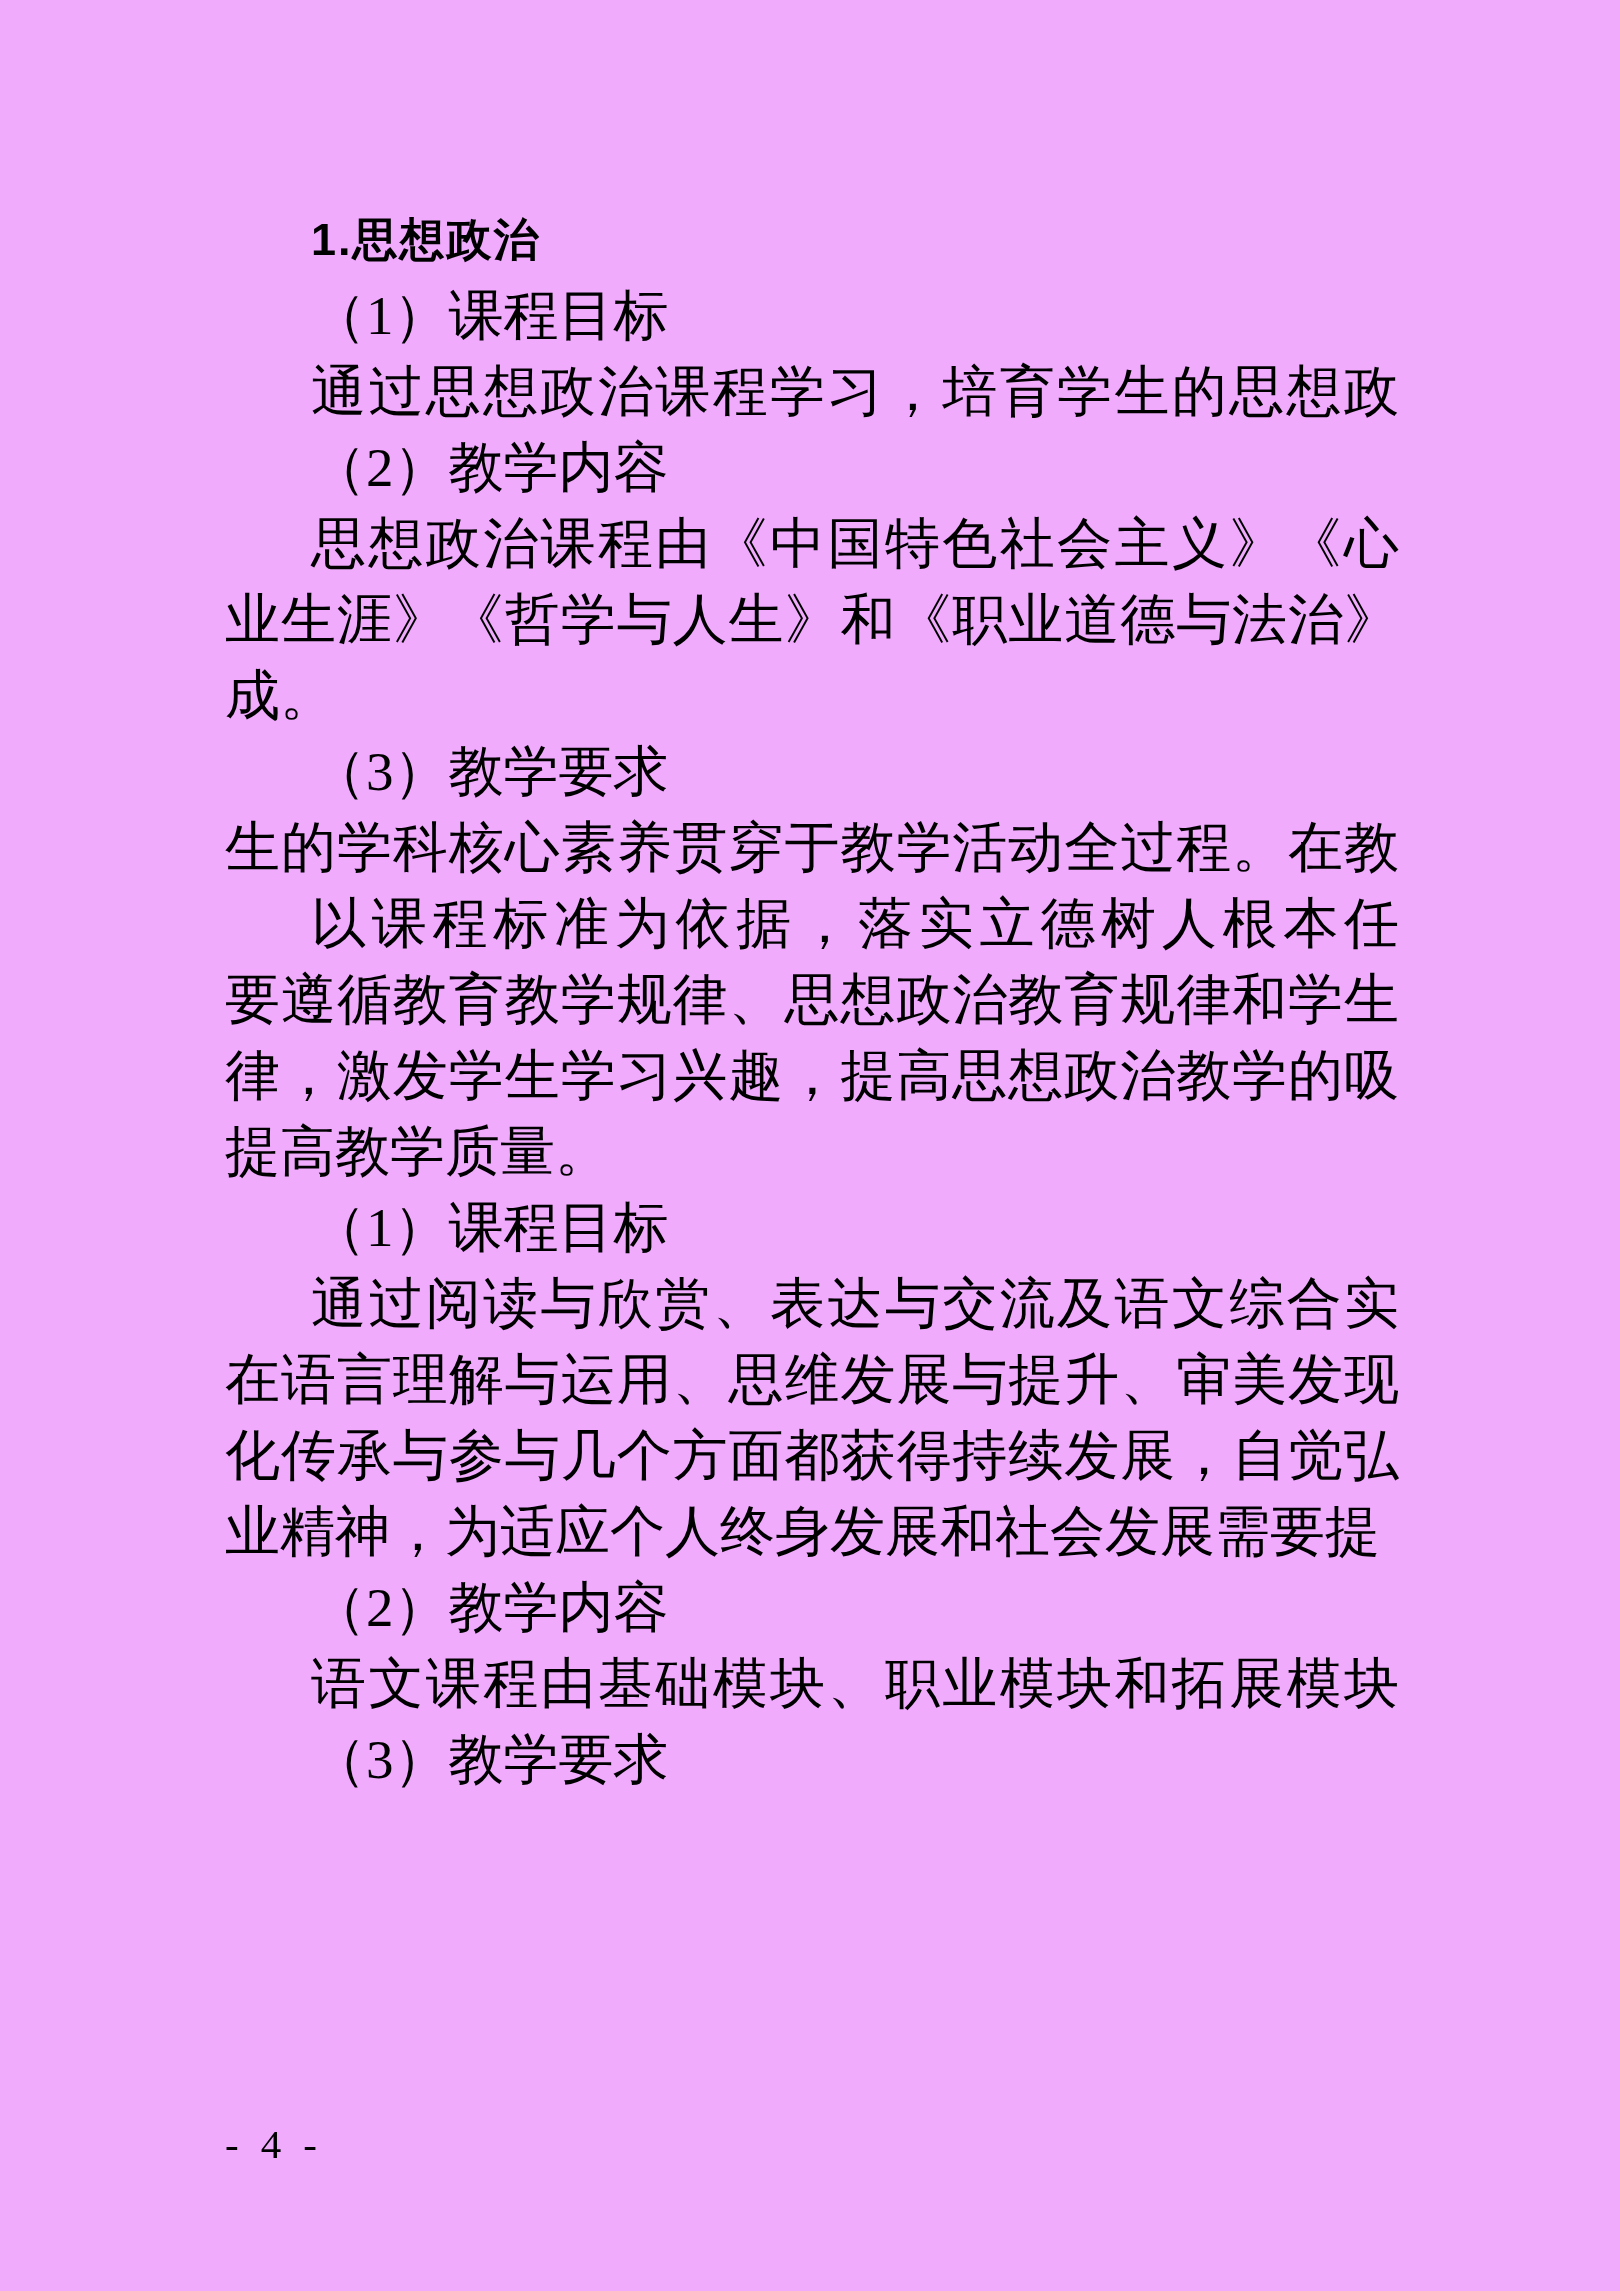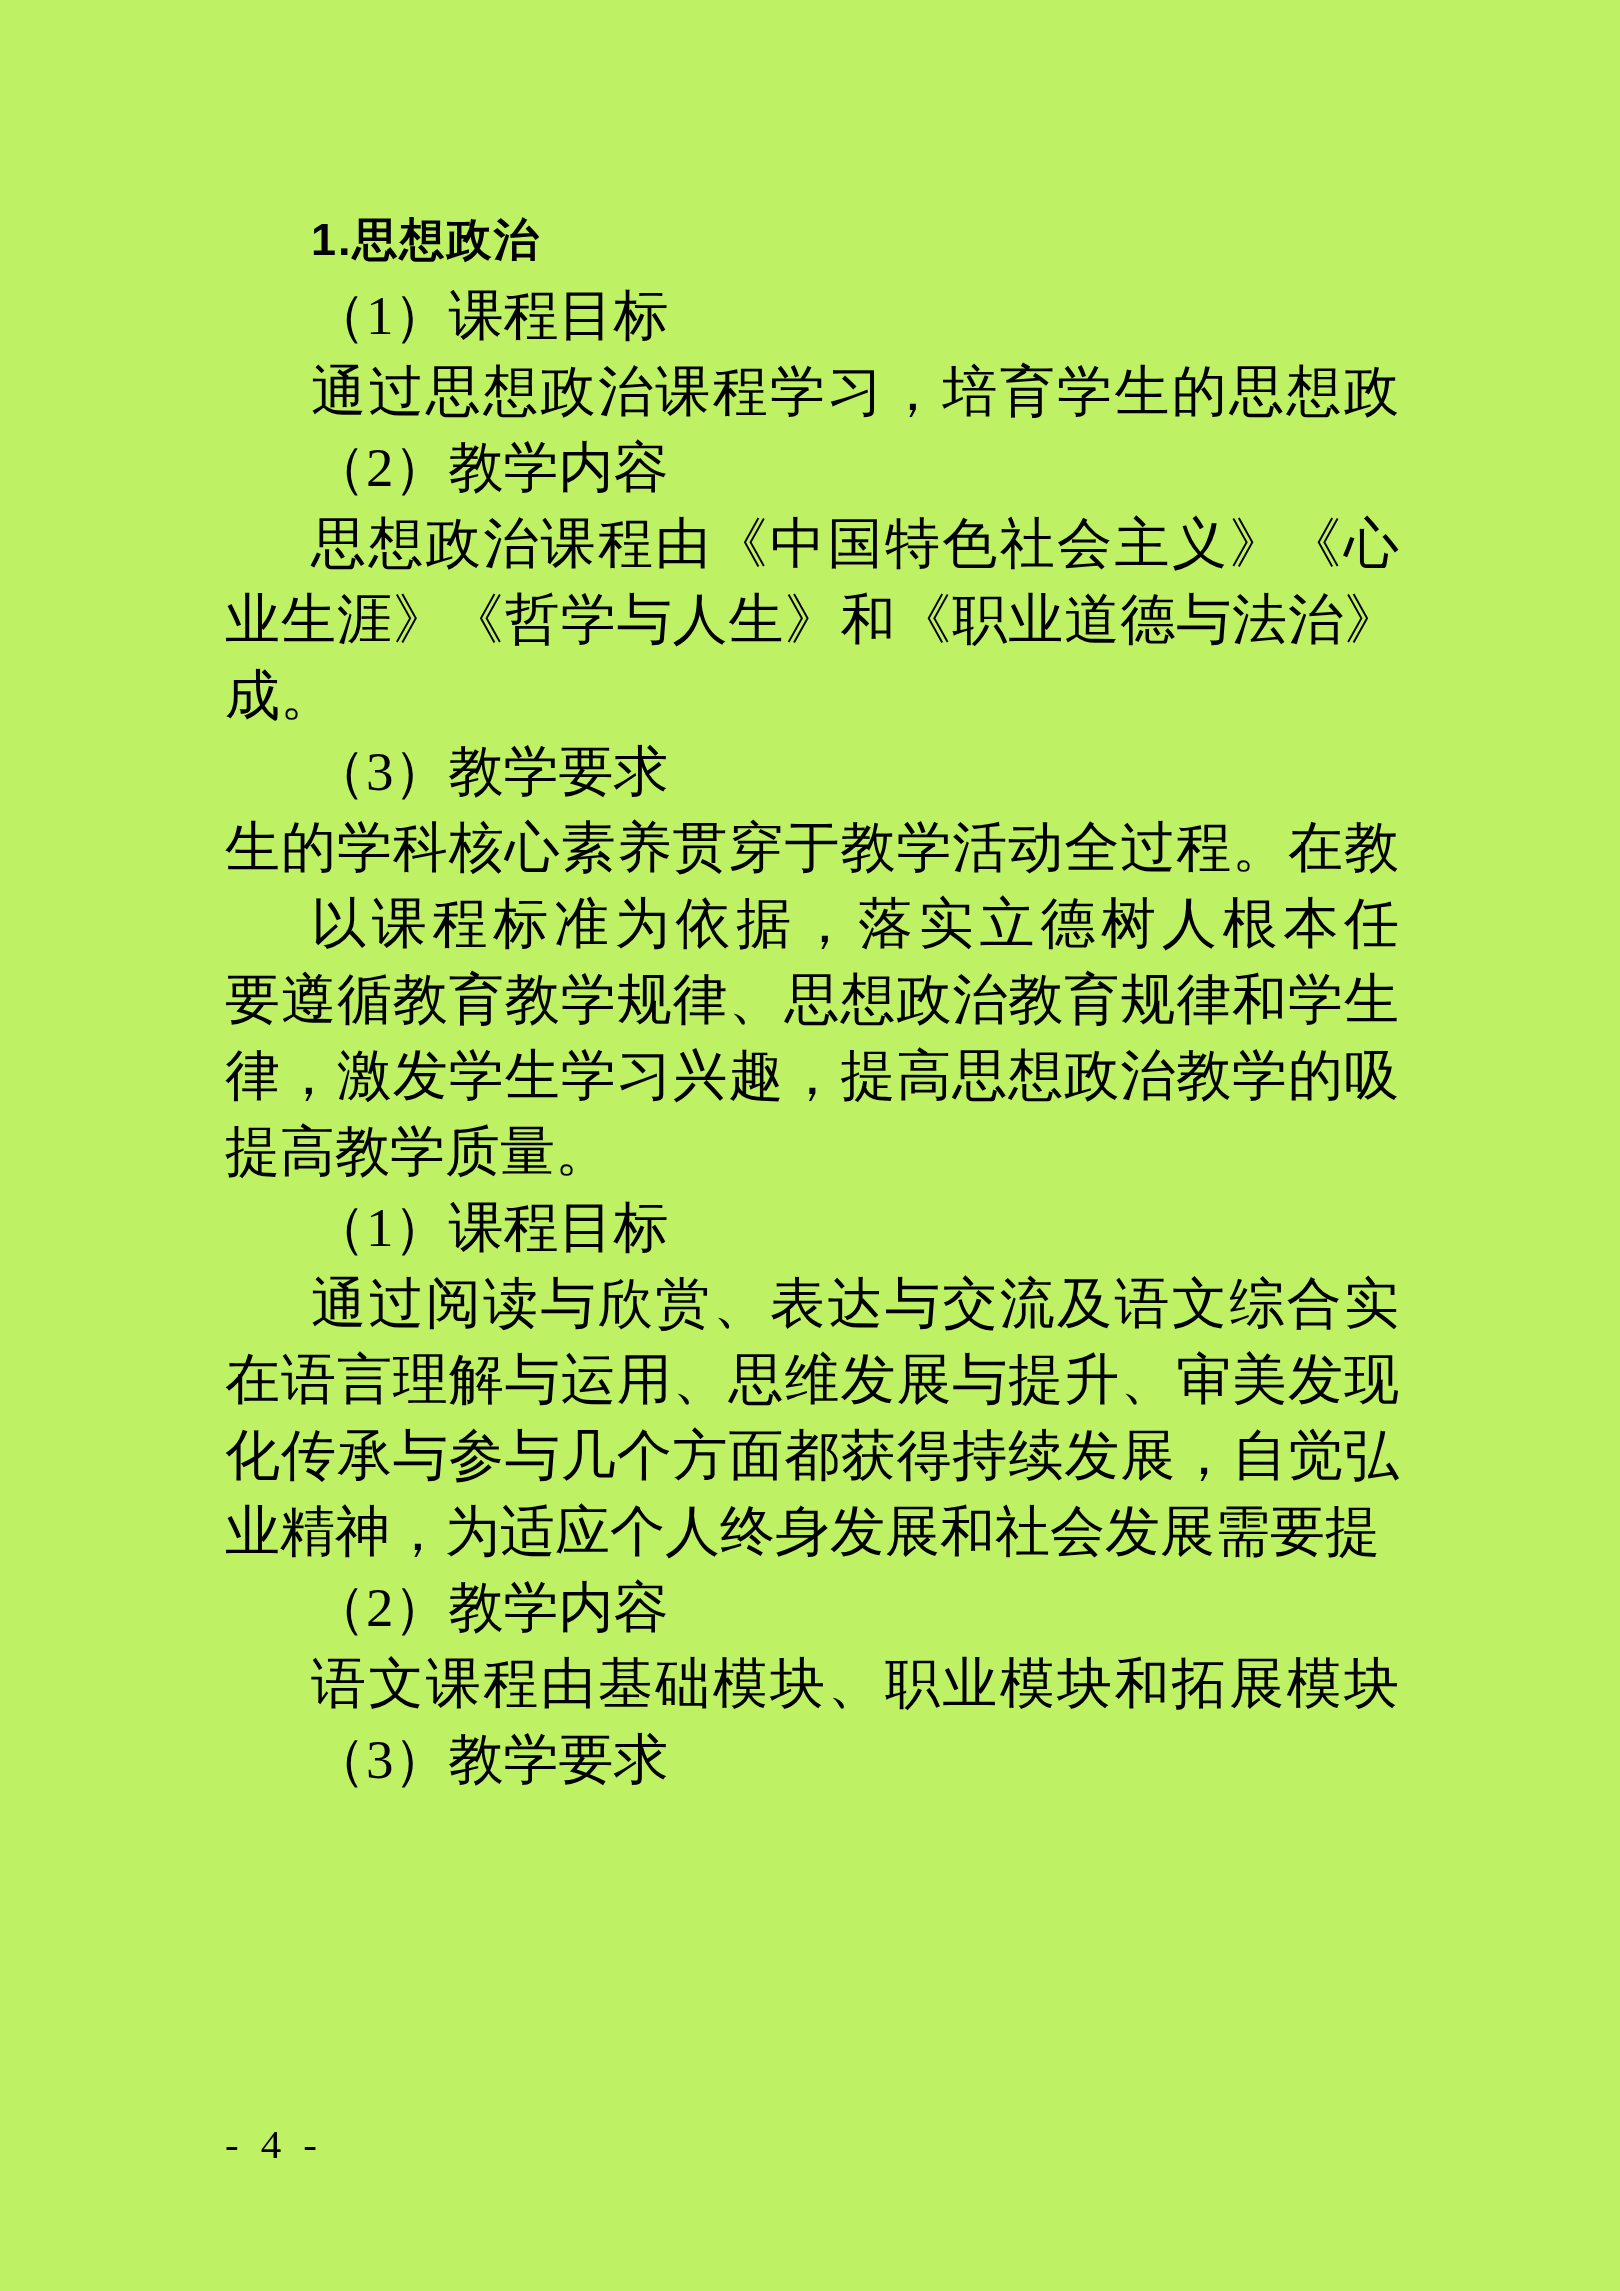--- a/index.html
+++ b/index.html
@@ -1,20 +1,20 @@
 <!DOCTYPE html>
 <html><head>
 <meta charset="utf-8">
 <style>
   html, body { margin: 0; padding: 0; }
   .page {
     position: relative;
     width: 1620px;
     height: 2292px;
-    background: #bef264;
+    background: #f0abfc;
     color: #000000;
     font-family: "Liberation Serif", serif;
     overflow: hidden;
   }
   .content {
     position: absolute;
     left: 225px;
     top: 202px;
     width: 1174px;
   }

